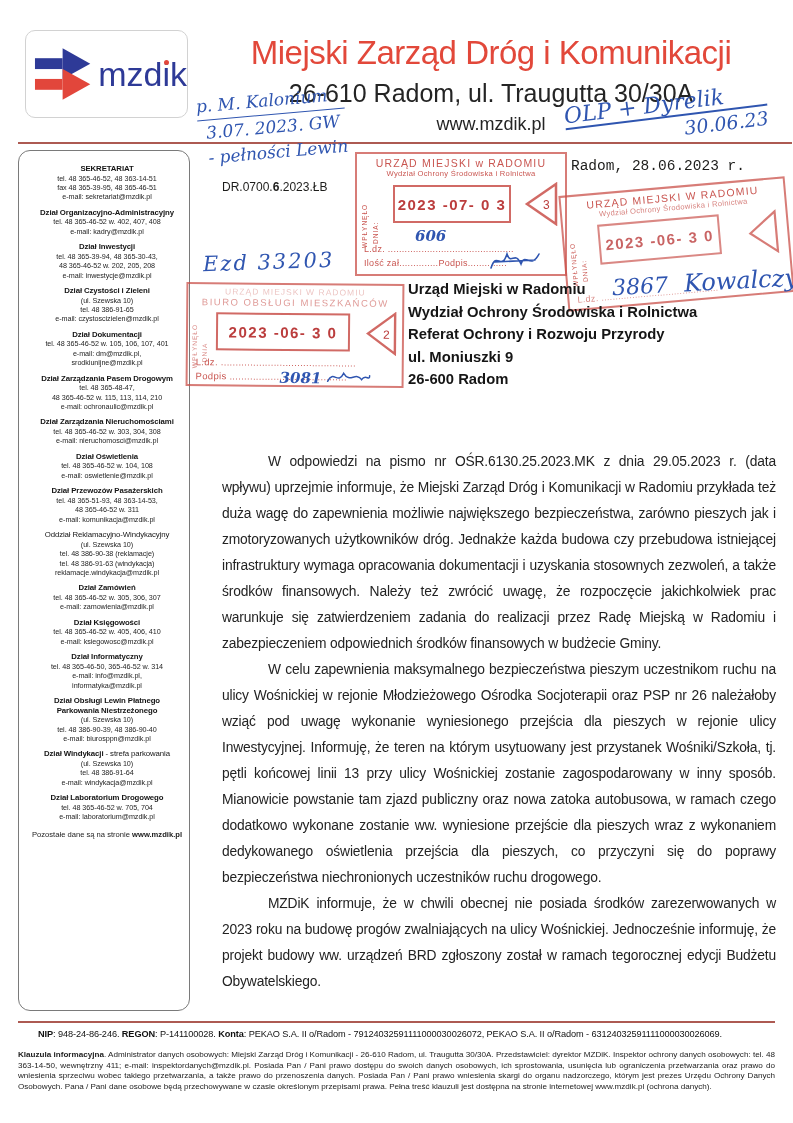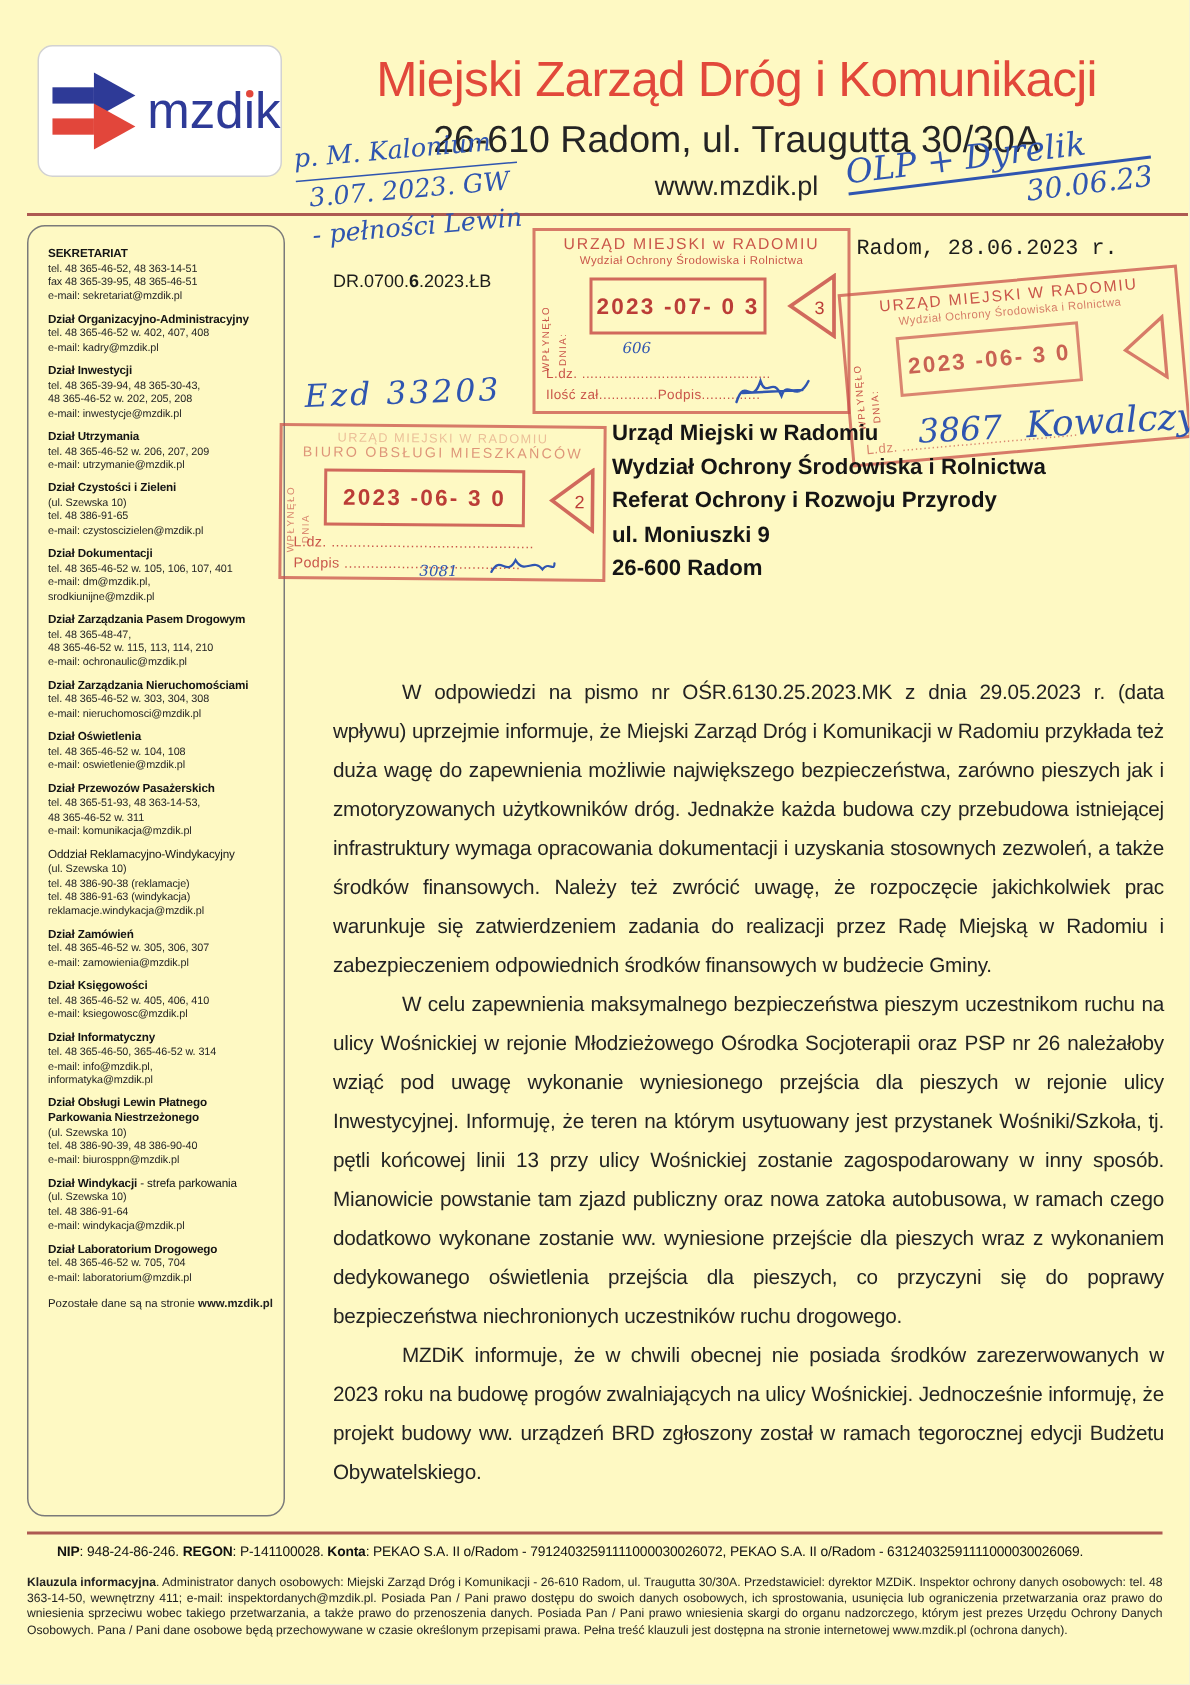--- a/index.html
+++ b/index.html
@@ -1,19 +1,19 @@
 <!DOCTYPE html>
 <html lang="pl"><head>
 <meta charset="utf-8">
 <style>
   * { margin:0; padding:0; box-sizing:border-box; }
   html,body { background:#e9e9e9; }
   .page {
     position:relative; width:793px; height:1123px; margin:0 auto;
-    background:#fef9c3; overflow:hidden;
+    background:#ffffff; overflow:hidden;
     font-family:"Liberation Sans", sans-serif; color:#202020;
   }
   
   .logo-box {
     position:absolute; left:25px; top:30px; width:163px; height:88px;
     background:#fff; border:1px solid #d2d2d2; border-radius:10px;
     display:flex; align-items:center; padding-left:7px;
   }
   .logo-word-wrap { position:relative; margin-left:4px; }
   .logo-word { font-size:34px; color:#2e3a97; letter-spacing:0; }
@@ -28,21 +28,21 @@
   .rule-bottom { left:18px; top:1021px; width:757px; }
   
   .hand { font-family:"DejaVu Serif", serif; font-style:italic; color:#2f55b0; z-index:6; }
   .hand-note { position:absolute; left:198px; top:88px; transform:rotate(-5deg); font-size:17px; line-height:25px; }
   .hand-note .u { border-bottom:1.5px solid #2f55b0; padding-bottom:1px; }
   .hand-note .ind { margin-left:8px; }
   .hand-dispatch { position:absolute; left:565px; top:92px; transform:rotate(-7deg); font-size:22px; line-height:24px; }
   .hand-dispatch .u { border-bottom:2px solid #2f55b0; }
   .hand-dispatch .l2 { margin-left:118px; font-size:19px; }
   .hand-ezd { position:absolute; left:203px; top:250px; font-size:21px; letter-spacing:2px; transform:rotate(-2deg); }
-  .hand-num { position:absolute; font-size:10px; }
+  .hand-num { position:absolute; font-size:15px;font-weight:bold; }
   .hand-3867 { position:absolute; left:612px; top:268px; font-size:22px; transform:rotate(-3deg); white-space:nowrap; }
   .hand-3867 .sig { margin-left:16px; font-size:24px; }
   
   .stamp { position:absolute; border:2.5px solid rgba(201,80,74,.75); color:rgba(193,62,56,.88); z-index:2; }
   .stamp .office1 { text-align:center; font-size:10.5px; letter-spacing:1.2px; margin-top:3px; white-space:nowrap; }
   .stamp .office2 { text-align:center; font-size:7.6px; letter-spacing:.3px; white-space:nowrap; }
   .stamp .datebox { position:absolute; border:2px solid rgba(201,80,74,.85);
     display:flex; align-items:center; justify-content:center;
     font-size:15px; font-weight:700; letter-spacing:1.5px; color:rgba(180,40,40,.9); }
   .vlabel { position:absolute; writing-mode:vertical-rl; transform:rotate(180deg);
@@ -60,21 +60,21 @@
   .date-line { position:absolute; left:560px; top:158px; width:185px; text-align:right; font-size:14.5px; color:#1d1d1b;font-family:Liberation Mono, monospace; }
   .ref-line { position:absolute; left:222px; top:180px; font-size:12px; color:#1d1d1b; z-index:3; }
   .recipient { position:absolute; left:408px; top:278px; z-index:3; }
   .rcpt-line { font-size:14.8px; font-weight:700; line-height:22.6px; color:#151515; }
   .letter-body { position:absolute; left:222px; top:449px; width:554px; z-index:3; }
   .body-par { font-size:13.8px; letter-spacing:-0.15px; line-height:26px;
     text-align:justify; text-indent:46px; color:#232323; }
   
   .sidebar { position:absolute; left:18px; top:150px; width:172px; height:861px;
     border:1.5px solid #7a7a7a; border-radius:12px; padding:13px 7px 8px 13px; z-index:1; }
-  .dept { margin-bottom:6px; }
+  .dept { margin-bottom:6px;text-align:center; }
   .dept-name { font-size:7.8px; font-weight:700; color:#141414; line-height:9.6px; letter-spacing:-0.1px; }
   .dept-name.plain { font-weight:400; }
   .dept-suffix { font-weight:400; }
   .dept-line { font-size:7.2px; color:#242424; line-height:9.4px; letter-spacing:-0.05px; }
   .sidebar-note { font-size:7.6px; margin-top:8px; color:#222; }
   
   .footer-info { position:absolute; left:18px; top:1029px; width:757px;
     font-size:9.2px; letter-spacing:-0.1px; white-space:nowrap; color:#111;margin-left:20px; }
   .footer-clause { position:absolute; left:18px; top:1050px; width:757px;
     font-size:8.1px; line-height:10.6px; text-align:justify; color:#222; }
@@ -198,25 +198,20 @@
           <div class="dept-line">tel. 48 365-46-52 w. 402, 407, 408</div>
           <div class="dept-line">e-mail: kadry@mzdik.pl</div>
         </div>
         <div class="dept">
           <div class="dept-name">Dział Inwestycji</div>
           <div class="dept-line">tel. 48 365-39-94, 48 365-30-43,</div>
           <div class="dept-line">48 365-46-52 w. 202, 205, 208</div>
           <div class="dept-line">e-mail: inwestycje@mzdik.pl</div>
         </div>
         <div class="dept">
-          <div class="dept-name">Dział Utrzymania</div>
-          <div class="dept-line">tel. 48 365-46-52 w. 206, 207, 209</div>
-          <div class="dept-line">e-mail: utrzymanie@mzdik.pl</div>
-        </div>
-        <div class="dept">
           <div class="dept-name">Dział Czystości i Zieleni</div>
           <div class="dept-line">(ul. Szewska 10)</div>
           <div class="dept-line">tel. 48 386-91-65</div>
           <div class="dept-line">e-mail: czystoscizielen@mzdik.pl</div>
         </div>
         <div class="dept">
           <div class="dept-name">Dział Dokumentacji</div>
           <div class="dept-line">tel. 48 365-46-52 w. 105, 106, 107, 401</div>
           <div class="dept-line">e-mail: dm@mzdik.pl,</div>
           <div class="dept-line">srodkiunijne@mzdik.pl</div>

